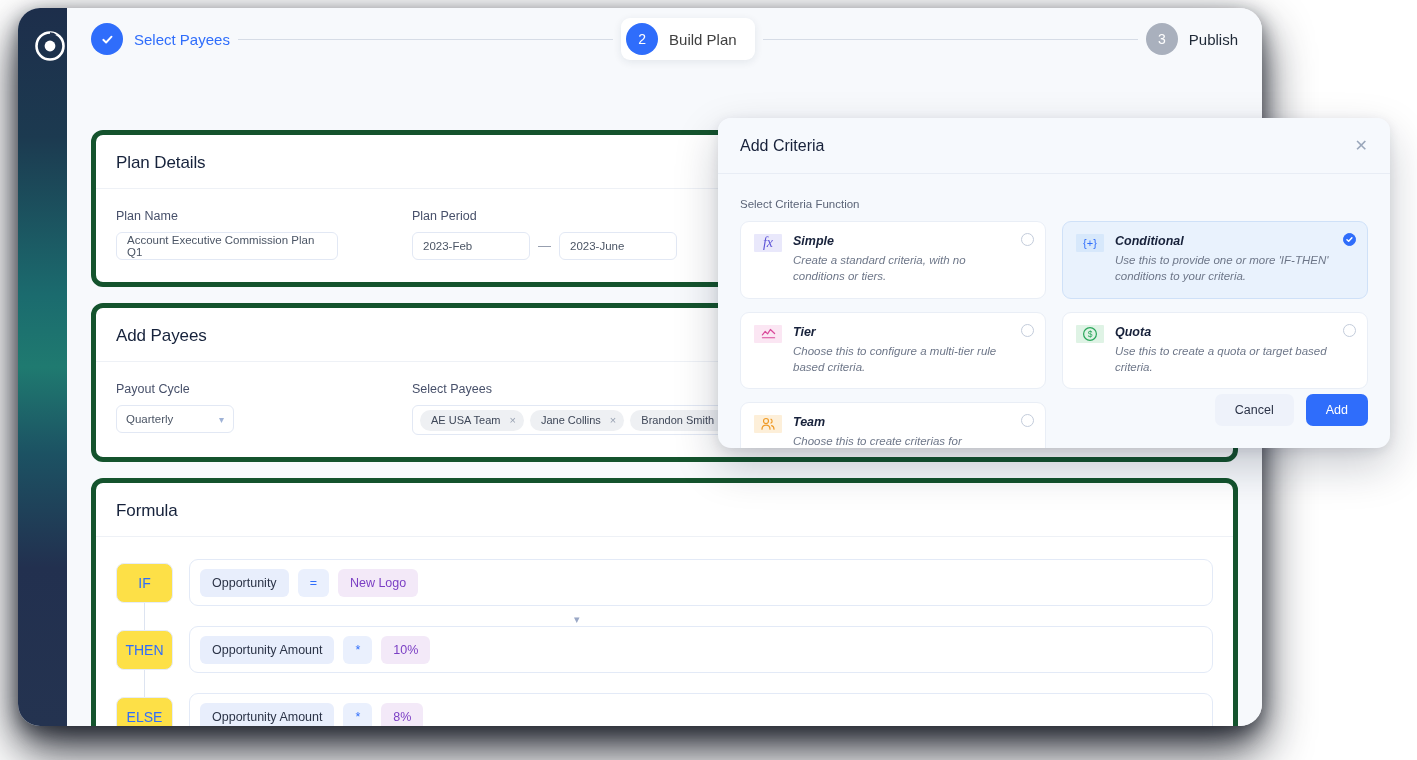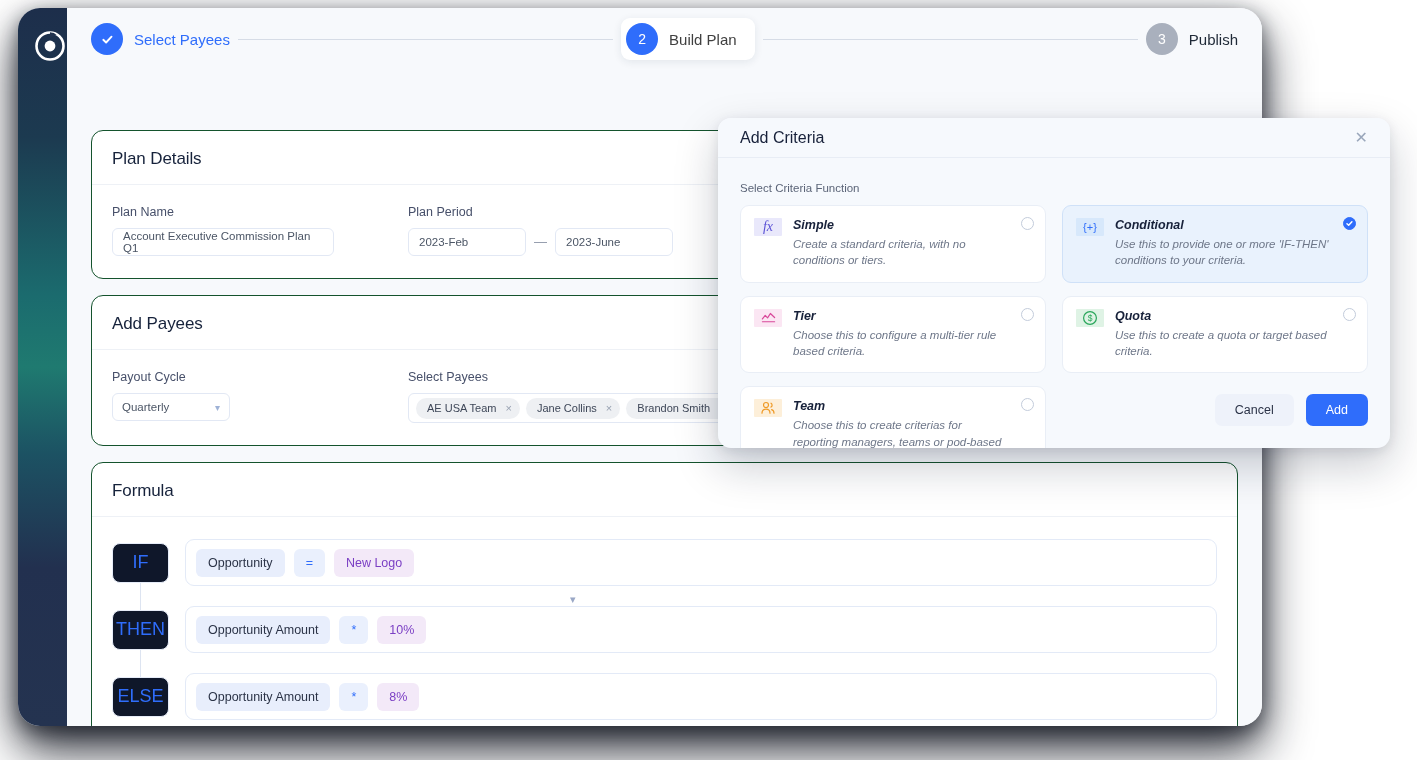--- a/index.html
+++ b/index.html
@@ -103,21 +103,21 @@
   .connector { flex: 1 1 auto; height: 1px; background: #d6dce6; margin: 0 8px; }
 
   
   #main {
     position: absolute; left: 0; right: 0; top: 122px; bottom: 0;
     padding: 0 24px;
   }
 
   .card {
     background: #ffffff;
-    border: 1px solid #14532d;
+    border: 5px solid #14532d;
     border-radius: 12px;
     margin-bottom: 16px;
   }
   .card-head {
     padding: 18px 20px 15px;
     border-bottom: 1px solid #eef1f6;
   }
   .card-title { font-size: 17px; color: #16223b; letter-spacing: -0.1px; }
   .card-body { padding: 20px 20px 22px; display: flex; }
 
@@ -151,22 +151,22 @@
     white-space: nowrap;
   }
   .token-x { color: #98a1b2; font-size: 11px; }
 
   
   #formula-card .card-body { display: block; padding: 22px 20px 24px; position: relative; }
   .formula-row { display: flex; align-items: center; margin-bottom: 20px; position: relative; }
   .formula-row:last-child { margin-bottom: 0; }
   .kw-box {
     width: 57px; height: 40px; border: 1px solid #e6ecf8; border-radius: 8px;
-    background: #0f172a; display: flex; align-items: center; justify-content: center;
-    font-size: 18px; color: #2f6dfb; flex: 0 0 57px;
+    background: #fde047; display: flex; align-items: center; justify-content: center;
+    font-size: 14px; color: #2f6dfb; flex: 0 0 57px;
   }
   .expr-box {
     margin-left: 16px; flex: 1 1 auto; height: 47px;
     border: 1px solid #e3eaf7; border-radius: 9px; background: #fff;
     display: flex; align-items: center; gap: 9px; padding: 0 10px;
   }
   .pill { font-size: 12.5px; border-radius: 6px; padding: 7px 12px; }
   .pill-field { background: #e8eefc; color: #2b3347; }
   .pill-op { background: #eaf0fd; color: #2f6dfb; min-width: 28px; text-align: center; }
   .pill-val { background: #f3e9f8; color: #7b3fc4; }
@@ -183,21 +183,21 @@
   #modal {
     position: absolute;
     left: 718px; top: 118px;
     width: 672px; height: 330px;
     background: #f6f9fd;
     border-radius: 13px;
     box-shadow: 0 18px 44px rgba(15,25,45,0.22), 0 3px 12px rgba(15,25,45,0.10);
     overflow: hidden;
   }
   #modal-head {
-    height: 40px; padding: 0 22px;
+    height: 56px; padding: 0 22px;
     display: flex; align-items: center; justify-content: space-between;
     border-bottom: 1px solid #e8edf5;
     background: #f6f9fd;
   }
   #modal-title { font-size: 16px; color: #17213a; }
   #modal-close { color: #9aa7bb; font-size: 16px; line-height: 1; }
   #modal-body { padding: 24px 22px 0; }
   #criteria-legend { font-size: 11.5px; color: #5c6578; margin-bottom: 11px; }
   #criteria-grid {
     display: grid; grid-template-columns: 1fr 1fr;

